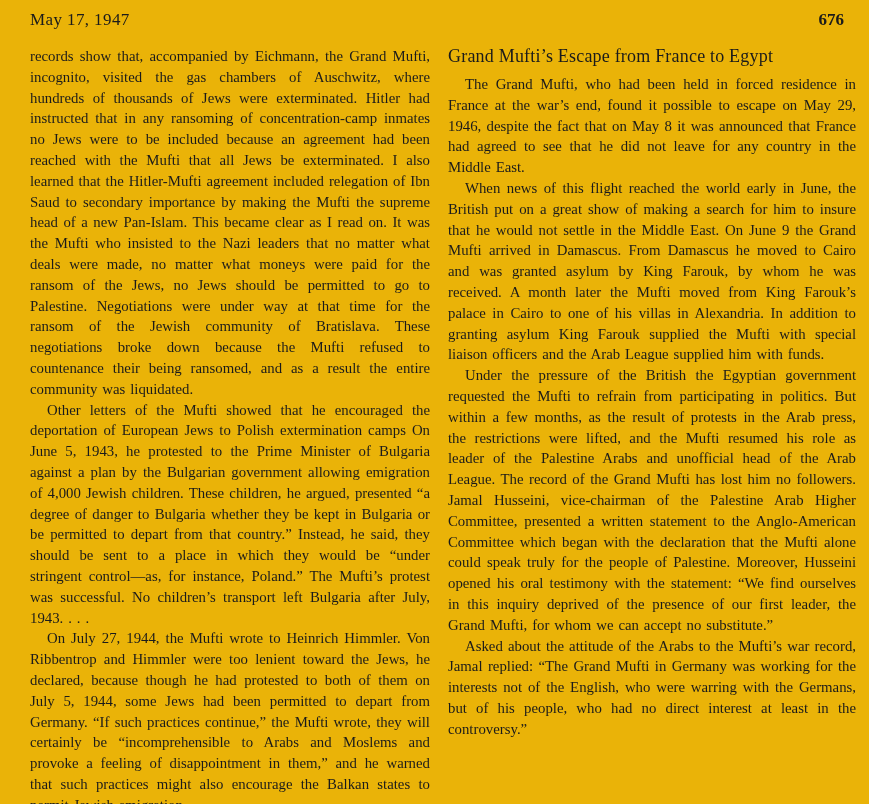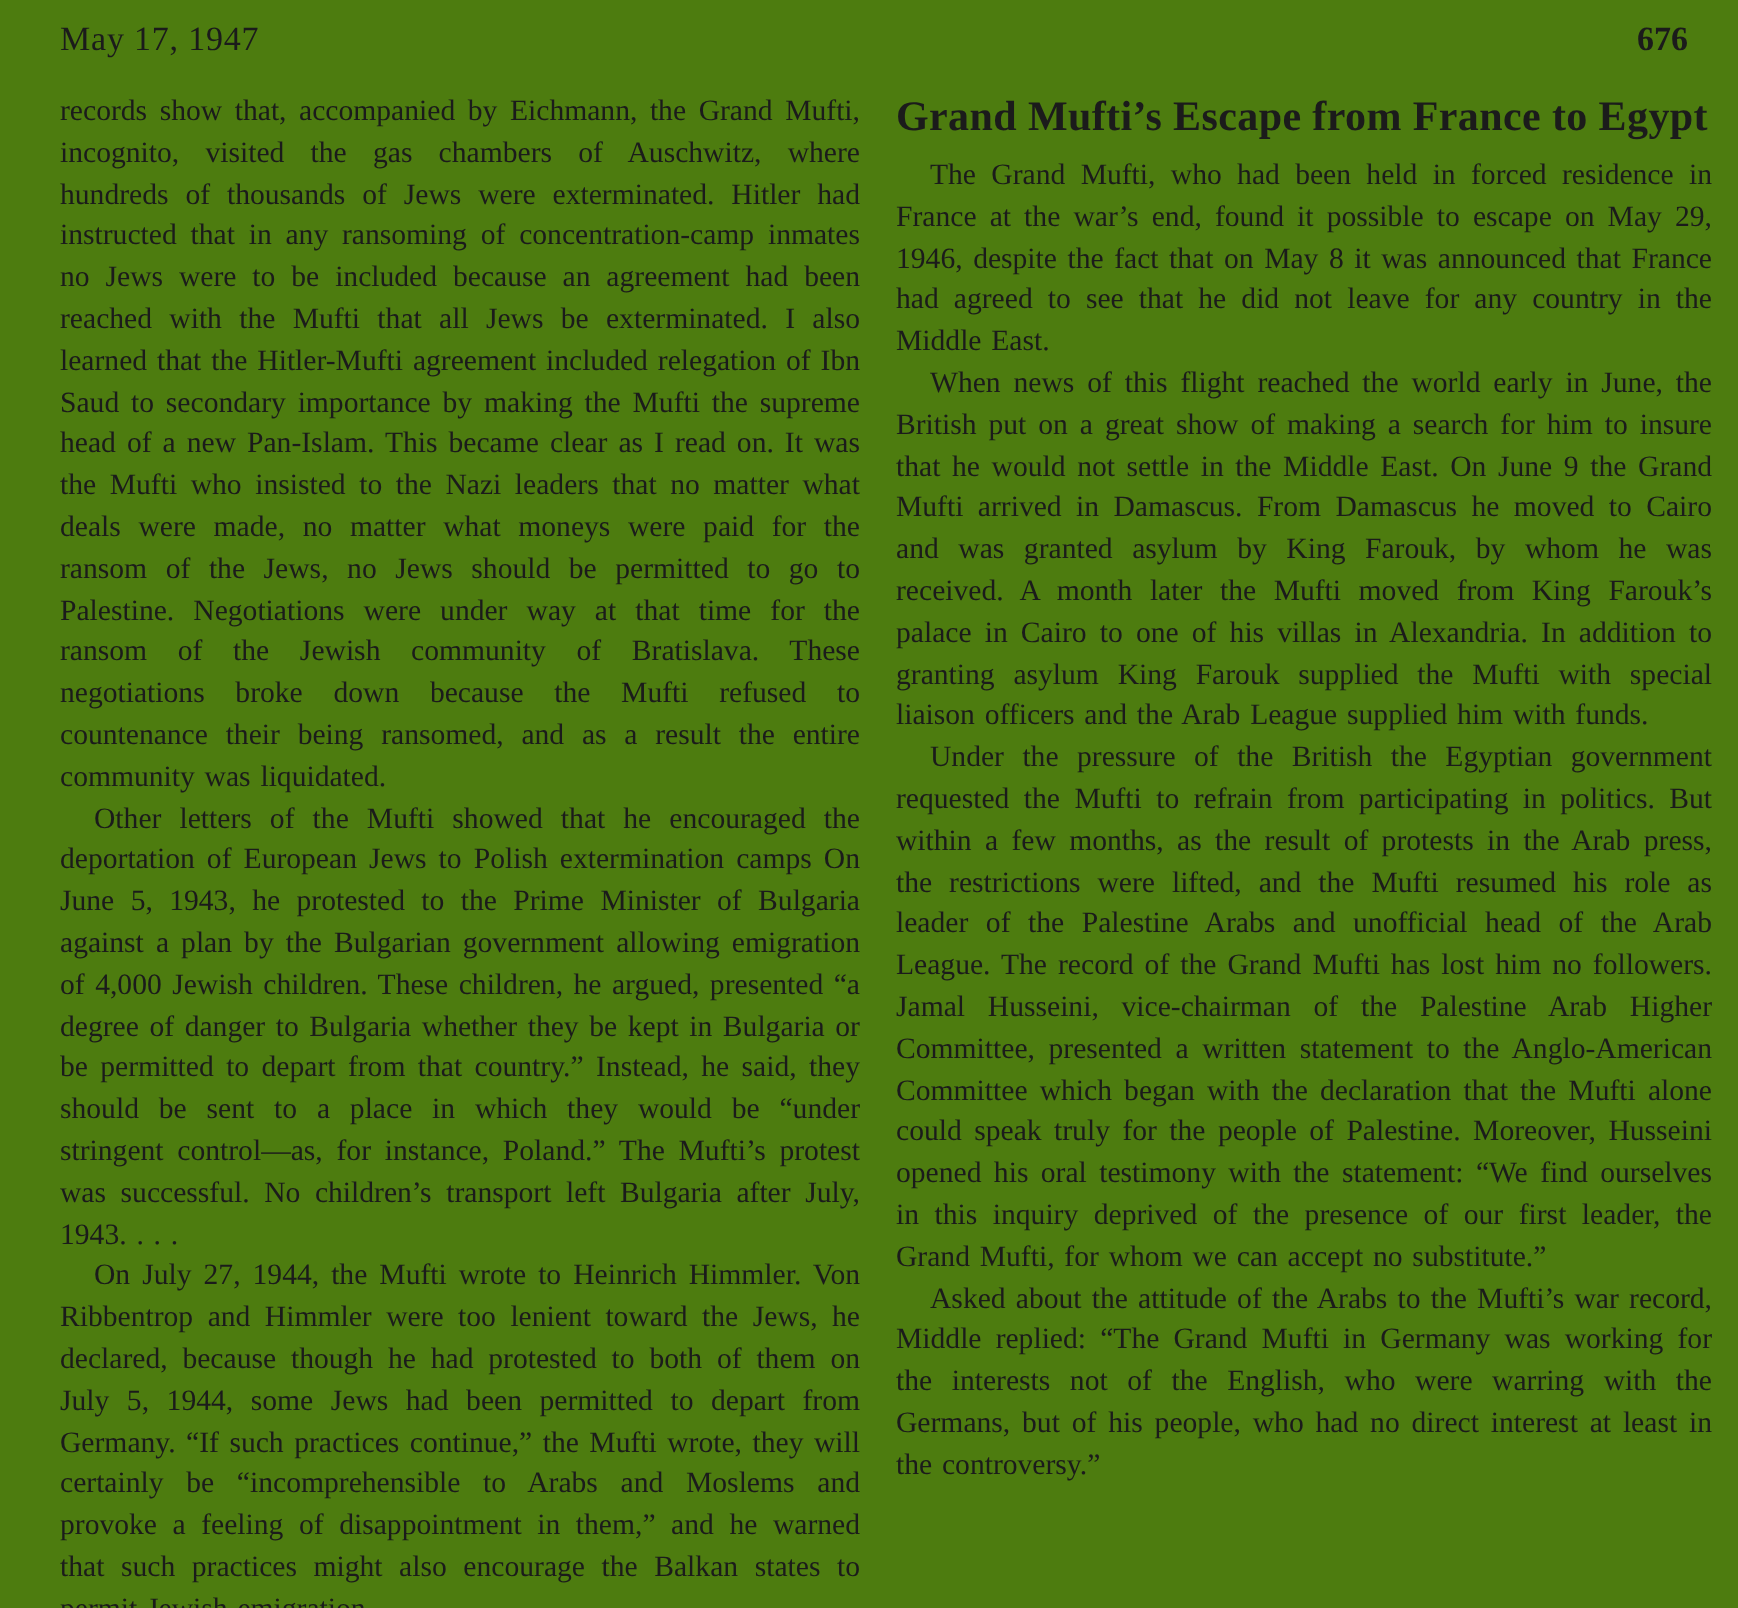--- a/index.html
+++ b/index.html
@@ -10,21 +10,21 @@
     color: #1b1b1b;
     -webkit-font-smoothing: antialiased;
   }
   .page {
     position: relative;
     box-sizing: border-box;
     width: 869px;
     height: 804px;
     padding: 10px 13px 0 30px;
     overflow: hidden;
-    background: #4d7c0f;
+    background: #eab308;
   }
   .page-header {
     display: flex;
     justify-content: space-between;
     align-items: baseline;
     padding-right: 12px;
   }
   .issue-date {
     font-size: 17px;
     letter-spacing: 0.4px;
@@ -46,22 +46,22 @@
   .col p {
     margin: 0;
     font-size: 14.8px;
     line-height: 20.8px;
     text-align: justify;
     word-spacing: 1.2px;
   }
   .para-indent { text-indent: 17px; }
   .article-heading {
     margin: 0 0 7px 0;
-    font-size: 21px;
-    font-weight: bold;
+    font-size: 18px;
+    font-weight: normal;
     letter-spacing: 0.2px;
     white-space: nowrap;
   }
 </style>
 </head>
 <body>
 
 <div class="page">
 
   <header class="page-header">
@@ -75,17 +75,17 @@
       <p>records show that, accompanied by Eichmann, the Grand Mufti, incognito, visited the gas chambers of Auschwitz, where hundreds of thousands of Jews were exterminated. Hitler had instructed that in any ransoming of concentration-camp inmates no Jews were to be included because an agreement had been reached with the Mufti that all Jews be exterminated. I also learned that the Hitler-Mufti agreement included relegation of Ibn Saud to secondary importance by making the Mufti the supreme head of a new Pan-Islam. This became clear as I read on. It was the Mufti who insisted to the Nazi leaders that no matter what deals were made, no matter what moneys were paid for the ransom of the Jews, no Jews should be permitted to go to Palestine. Negotiations were under way at that time for the ransom of the Jewish community of Bratislava. These negotiations broke down because the Mufti refused to countenance their being ransomed, and as a result the entire community was liquidated.</p>
       <p class="para-indent">Other letters of the Mufti showed that he encouraged the deportation of European Jews to Polish extermination camps On June 5, 1943, he protested to the Prime Minister of Bulgaria against a plan by the Bulgarian government allowing emigration of 4,000 Jewish children. These children, he argued, presented “a degree of danger to Bulgaria whether they be kept in Bulgaria or be permitted to depart from that country.” Instead, he said, they should be sent to a place in which they would be “under stringent control—as, for instance, Poland.” The Mufti’s protest was successful. No children’s transport left Bulgaria after July, 1943. . . .</p>
       <p class="para-indent">On July 27, 1944, the Mufti wrote to Heinrich Himmler. Von Ribbentrop and Himmler were too lenient toward the Jews, he declared, because though he had protested to both of them on July 5, 1944, some Jews had been permitted to depart from Germany. “If such practices continue,” the Mufti wrote, they will certainly be “incomprehensible to Arabs and Moslems and provoke a feeling of disappointment in them,” and he warned that such practices might also encourage the Balkan states to permit Jewish emigration.</p>
     </div>
 
     <div class="col col-right">
       <h2 class="article-heading">Grand Mufti’s Escape from France to Egypt</h2>
       <p class="para-indent">The Grand Mufti, who had been held in forced residence in France at the war’s end, found it possible to escape on May 29, 1946, despite the fact that on May 8 it was announced that France had agreed to see that he did not leave for any country in the Middle East.</p>
       <p class="para-indent">When news of this flight reached the world early in June, the British put on a great show of making a search for him to insure that he would not settle in the Middle East. On June 9 the Grand Mufti arrived in Damascus. From Damascus he moved to Cairo and was granted asylum by King Farouk, by whom he was received. A month later the Mufti moved from King Farouk’s palace in Cairo to one of his villas in Alexandria. In addition to granting asylum King Farouk supplied the Mufti with special liaison officers and the Arab League supplied him with funds.</p>
       <p class="para-indent">Under the pressure of the British the Egyptian government requested the Mufti to refrain from participating in politics. But within a few months, as the result of protests in the Arab press, the restrictions were lifted, and the Mufti resumed his role as leader of the Palestine Arabs and unofficial head of the Arab League. The record of the Grand Mufti has lost him no followers. Jamal Husseini, vice-chairman of the Palestine Arab Higher Committee, presented a written statement to the Anglo-American Committee which began with the declaration that the Mufti alone could speak truly for the people of Palestine. Moreover, Husseini opened his oral testimony with the statement: “We find ourselves in this inquiry deprived of the presence of our first leader, the Grand Mufti, for whom we can accept no substitute.”</p>
-      <p class="para-indent">Asked about the attitude of the Arabs to the Mufti’s war record, Middle replied: “The Grand Mufti in Germany was working for the interests not of the English, who were warring with the Germans, but of his people, who had no direct interest at least in the controversy.”</p>
+      <p class="para-indent">Asked about the attitude of the Arabs to the Mufti’s war record, Jamal replied: “The Grand Mufti in Germany was working for the interests not of the English, who were warring with the Germans, but of his people, who had no direct interest at least in the controversy.”</p>
     </div>
 
   </div>
 </div>
 
 </body></html>

